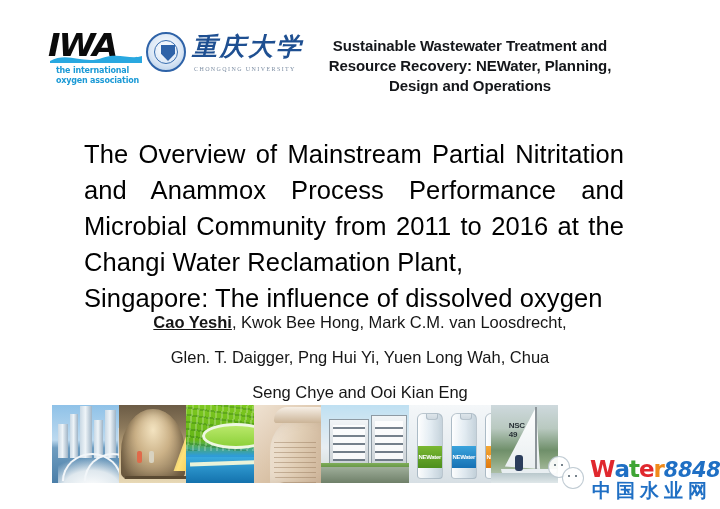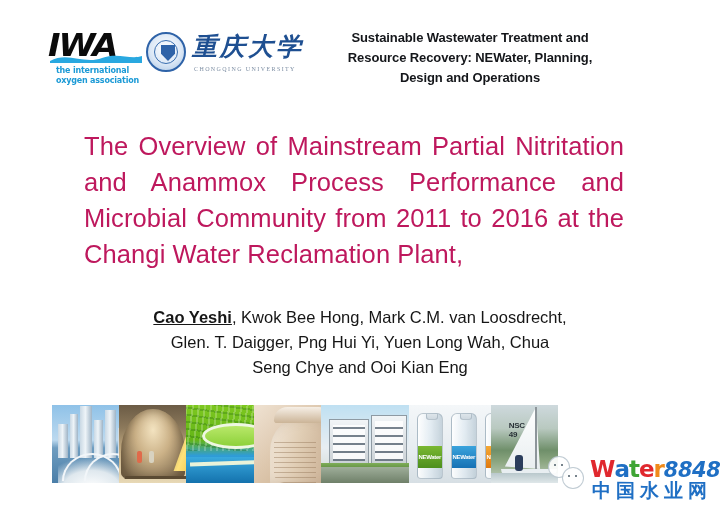--- a/index.html
+++ b/index.html
@@ -122,62 +122,63 @@
 
   
   .conf-block {
     position: absolute;
     left: 270px; top: 28px;
     width: 400px;
     text-align: center;
   }
   .conf-title {
     font-family: "Liberation Sans", sans-serif;
-    font-size: 13px;
+    font-size: 15px;
     font-weight: bold;
     line-height: 20px;
     color: #14161a;
     letter-spacing: -0.1px;
+    margin-top: 8px;
   }
   .conf-sub {
     margin-top: 5px;
     font-family: "Liberation Sans", sans-serif;
     font-size: 14.5px;
     font-weight: normal;
     line-height: 19px;
     color: #1b2733;
     letter-spacing: -0.1px;
   }
 
   
   .main-title {
     position: absolute;
-    left: 84px; top: 128px;
+    left: 84px; top: 136px;
     width: 540px;
     text-align: justify;
     font-family: "Liberation Sans", sans-serif;
     font-size: 25.5px;
     line-height: 36px;
-    color: #be185d;
+    color: #000000;
     letter-spacing: 0.1px;
   }
   .main-title .lastline {
     text-align: left;
     display: block;
   }
 
   
   .authors {
     position: absolute;
     left: 150px; top: 305px;
     width: 420px;
     text-align: center;
     font-family: "Liberation Sans", sans-serif;
     font-size: 16.5px;
-    line-height: 25px;
+    line-height: 35px;
     color: #161616;
   }
   .authors .lead {
     font-weight: bold;
     text-decoration: underline;
   }
 
   
   .photo-strip {
     position: absolute;
@@ -441,20 +442,21 @@
       <div class="conf-title">
         <div>Sustainable Wastewater Treatment and</div>
         <div>Resource Recovery: NEWater, Planning,</div>
         <div>Design and Operations</div>
       </div>
     </div>
   </div>
 
   <div class="main-title">
     <span>The Overview of Mainstream Partial Nitritation and Anammox Process Performance and Microbial Community from 2011 to 2016 at the Changi Water Reclamation Plant,</span>
+    <span class="lastline">Singapore: The influence of dissolved oxygen</span>
   </div>
 
   <div class="authors">
     <span class="lead">Cao Yeshi</span><span>, Kwok Bee Hong, Mark C.M. van Loosdrecht, Glen. T. Daigger, Png Hui Yi, Yuen Long Wah, Chua Seng Chye and Ooi Kian Eng</span>
   </div>
 
   <div class="photo-strip">
 
     <div class="photo ph-skyline">
       <div class="sk-tower" style="left:6px;  width:10px; height:34px;"></div>

